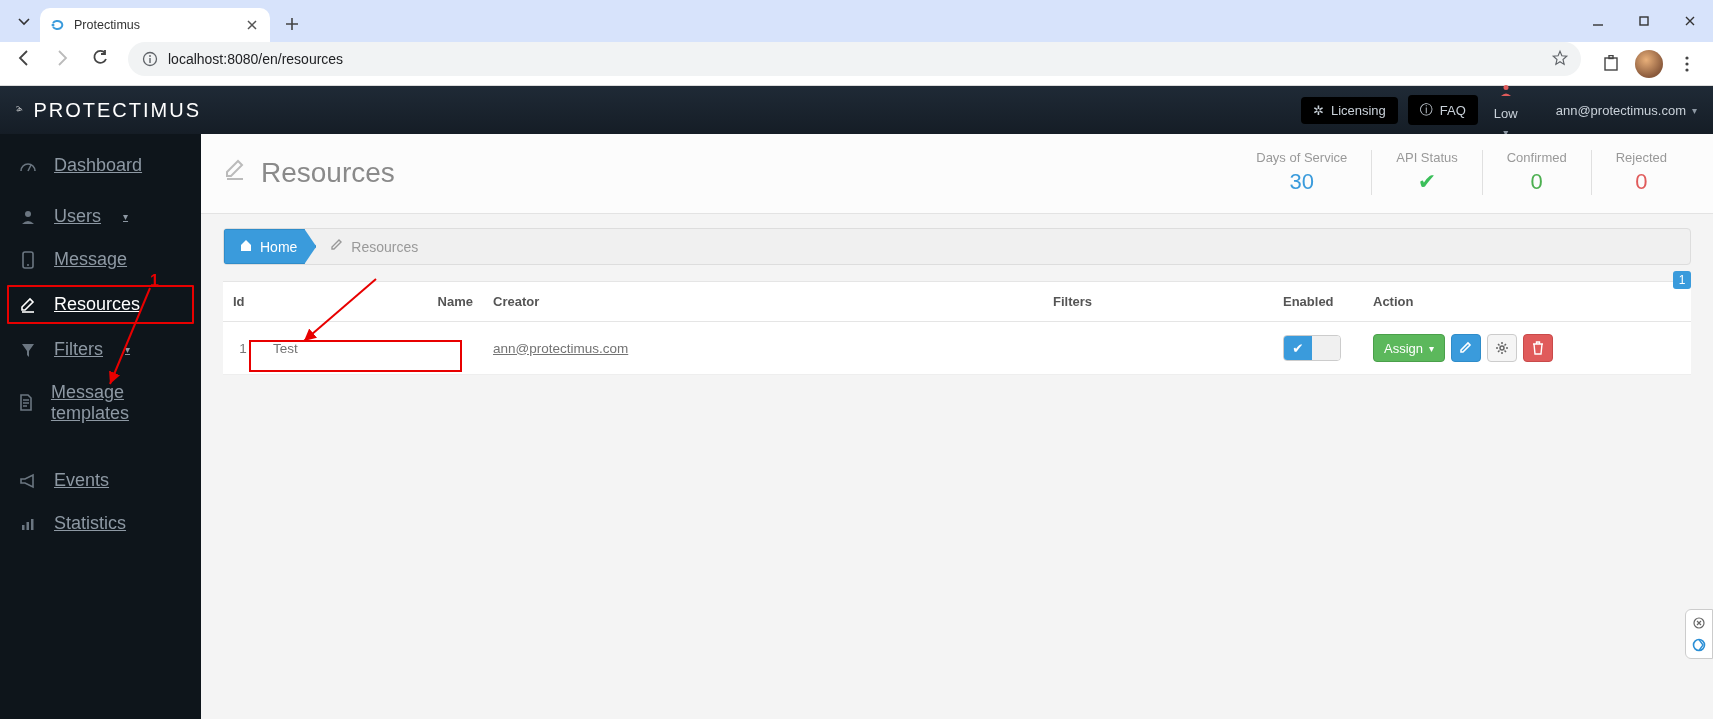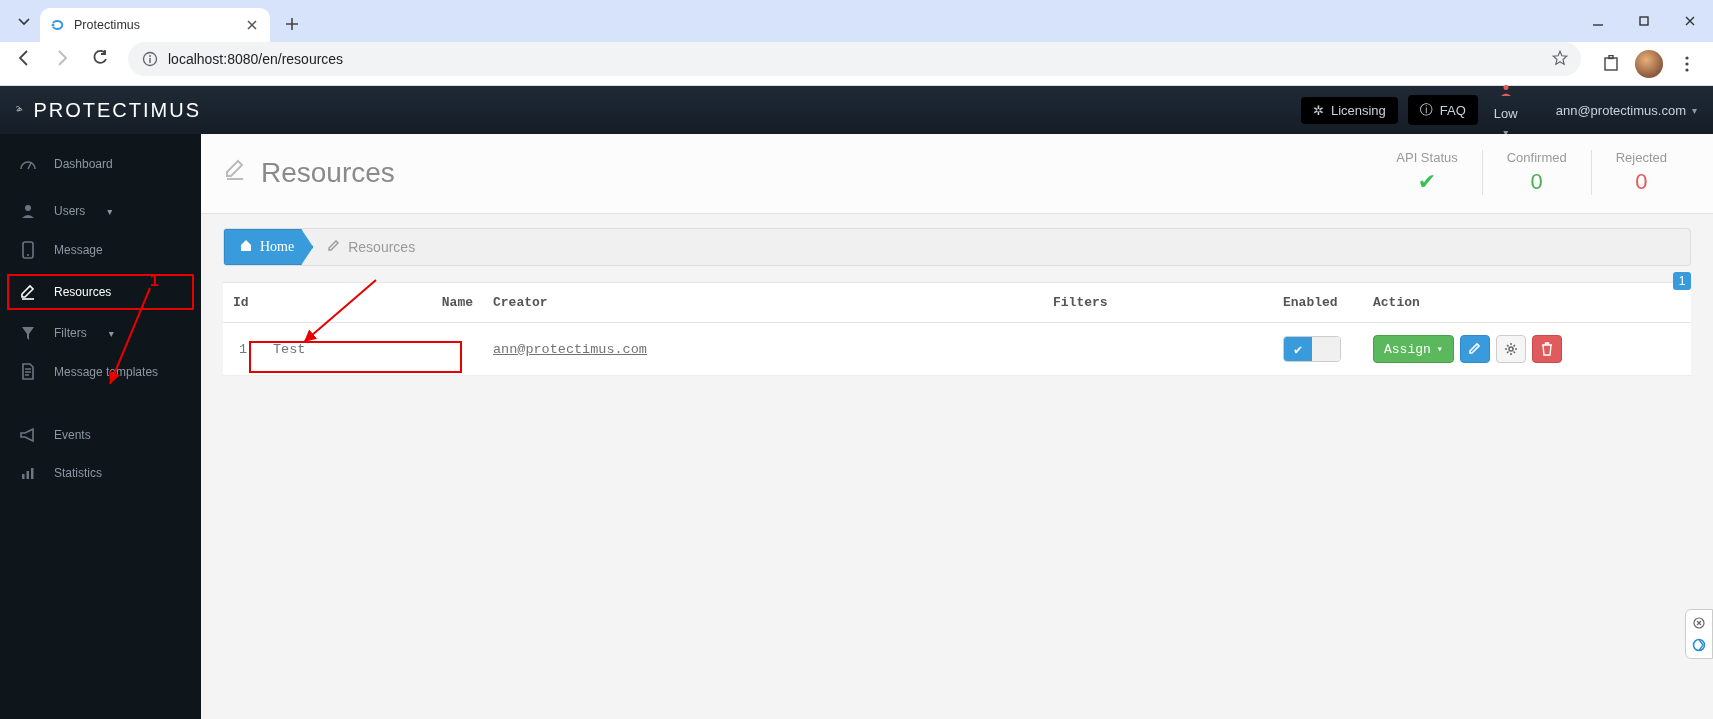--- a/index.html
+++ b/index.html
@@ -36,21 +36,21 @@
   .btn-dark { background:#000; color:#c9d1d9; font-size:13px; padding:6px 12px; border-radius:4px; display:flex; align-items:center; gap:7px; }
   .btn-dark .ico { font-size:13px; }
   .user-menu { display:flex; align-items:center; gap:6px; color:#c9d1d9; font-size:13px; margin-left:6px;flex-direction:column; }
   .user-menu .user-ico { color:#e05b5b; font-size:14px; }
   .acct-menu { display:flex; align-items:center; gap:6px; color:#c9d1d9; font-size:13px; margin-left:28px; }
 
   
   .app-body { display:flex; min-height: calc(719px - 42px - 44px - 48px); }
   .sidebar { width:201px; background:#0e151b; color:#a8b2bd; padding-top:6px; }
   .side-group { padding:4px 0; }
-  .side-item { display:flex; align-items:center; gap:16px; padding:11px 18px; font-size:12px; color:#8d98a3; cursor:pointer; }
+  .side-item { display:flex; align-items:center; gap:16px; padding:11px 18px; font-size:18px; color:#8d98a3; cursor:pointer;text-decoration:underline; }
   .side-item .sico { width:20px; display:flex; align-items:center; justify-content:center; color:#6b7681; font-size:16px; }
   .side-item.active { color:#fff; }
   .side-item.highlight-box { outline:2px solid #e80000; outline-offset:-3px; margin:3px 6px; border-radius:2px; padding:10px 12px;}
   .side-divider { height:16px; }
   .caret-down::after { content:"▾"; font-size:10px; margin-left:6px; color:#8d98a3; }
 
   .main { flex:1; background:#f4f4f4; display:flex; flex-direction:column; }
   .page-header { display:flex; align-items:center; padding:16px 22px 18px 22px; border-bottom:1px solid #e3e3e3; background:#fcfcfc; }
   .page-title-wrap { display:flex; align-items:center; gap:14px; }
   .page-title-icon { font-size:22px; color:#bbb; }
@@ -60,28 +60,28 @@
   .stat:first-child { border-left:none; }
   .stat .label { font-size:13px; color:#999; margin-bottom:4px; }
   .stat .value { font-size:22px; }
   .val-blue { color:#3a9bdc; }
   .val-green { color:#4caf50; }
   .val-red { color:#e05b5b; }
   .api-check { color:#3bbf5a; font-size:18px; }
 
   .breadcrumb-row { padding:14px 22px 0 22px; }
   .breadcrumb { display:inline-flex; align-items:center; background:#f0f0f0; border:1px solid #ddd; border-radius:4px; overflow:hidden; width:100%; }
-  .bc-home { background:#3a9bdc; color:#fff; padding:8px 18px 8px 14px; display:flex; align-items:center; gap:7px; font-size:14px; border:1px solid #2f8cc9; clip-path: polygon(0 0, calc(100% - 12px) 0, 100% 50%, calc(100% - 12px) 100%, 0 100%); margin-right:-4px;font-family:Liberation Serif, serif; }
+  .bc-home { background:#3a9bdc; color:#fff; padding:8px 18px 8px 14px; display:flex; align-items:center; gap:7px; font-size:14px; border:1px solid #2f8cc9; clip-path: polygon(0 0, calc(100% - 12px) 0, 100% 50%, calc(100% - 12px) 100%, 0 100%); margin-right:-4px; }
   .bc-item { display:flex; align-items:center; gap:7px; color:#999; font-size:14px; padding:8px 18px; }
   
   .content { padding:16px 22px; position:relative; }
   .badge-count { position:absolute; right:22px; top:6px; background:#3a9bdc; color:#fff; width:18px; height:18px; border-radius:3px; font-size:12px; display:flex; align-items:center; justify-content:center; }
   .panel-actionbar { background:#f9f9f9; border:1px solid #e5e5e5; border-radius:4px 4px 0 0; padding:8px 10px; display:flex; align-items:center; }
   .add-btn { color:#999; font-size:14px; display:flex; align-items:center; gap:8px; }
-  .table { width:100%; border-collapse:collapse; background:#fff;font-family:Liberation Mono, monospace; }
+  .table { width:100%; border-collapse:collapse; background:#fff; }
   .table th { text-align:left; font-size:13px; font-weight:600; color:#555; padding:12px 10px; border-bottom:1px solid #e5e5e5; border-top:1px solid #e5e5e5; }
   .table td { font-size:13.5px; color:#555; padding:12px 10px; border-bottom:1px solid #eee; border-top:1px solid #e5e5e5; }
   .table tr.data-row td:first-child { text-align:center; color:#777; }
   .link { color:#737373; text-decoration:none; }
   .link.underline { text-decoration:underline; }
   .toggle { display:inline-flex; border:1px solid #ccc; border-radius:4px; overflow:hidden; width:58px; height:26px; }
   .toggle .on { background:#3a9bdc; color:#fff; flex:1; display:flex; align-items:center; justify-content:center; }
   .toggle .off { background:#f0f0f0; flex:1; }
   .btn { display:inline-flex; align-items:center; justify-content:center; height:28px; border-radius:4px; font-size:13px; padding:0 10px; gap:6px; color:#fff; }
   .btn-green { background:#5cb85c; border:1px solid #4aa04a; }
@@ -332,20 +332,24 @@
       <div class="page-title-wrap">
         <span class="page-title-icon">
           <svg width="24" height="24" viewBox="0 0 24 24">
               <path d="M4 18 L4 14 L15 3 L19 7 L8 18 Z" fill="none" stroke="#bbb" stroke-width="2"></path>
               <path d="M4 21 L20 21" stroke="#bbb" stroke-width="2"></path>
             </svg>
         </span>
         <h1 class="page-title">Resources</h1>
       </div>
       <div class="stats">
+        <div class="stat">
+          <div class="label">Days of Service</div>
+          <div class="value val-blue">30</div>
+        </div>
         <div class="stat">
           <div class="label">API Status</div>
           <div class="value api-check">✔</div>
         </div>
         <div class="stat">
           <div class="label">Confirmed</div>
           <div class="value val-green">0</div>
         </div>
         <div class="stat">
           <div class="label">Rejected</div>

